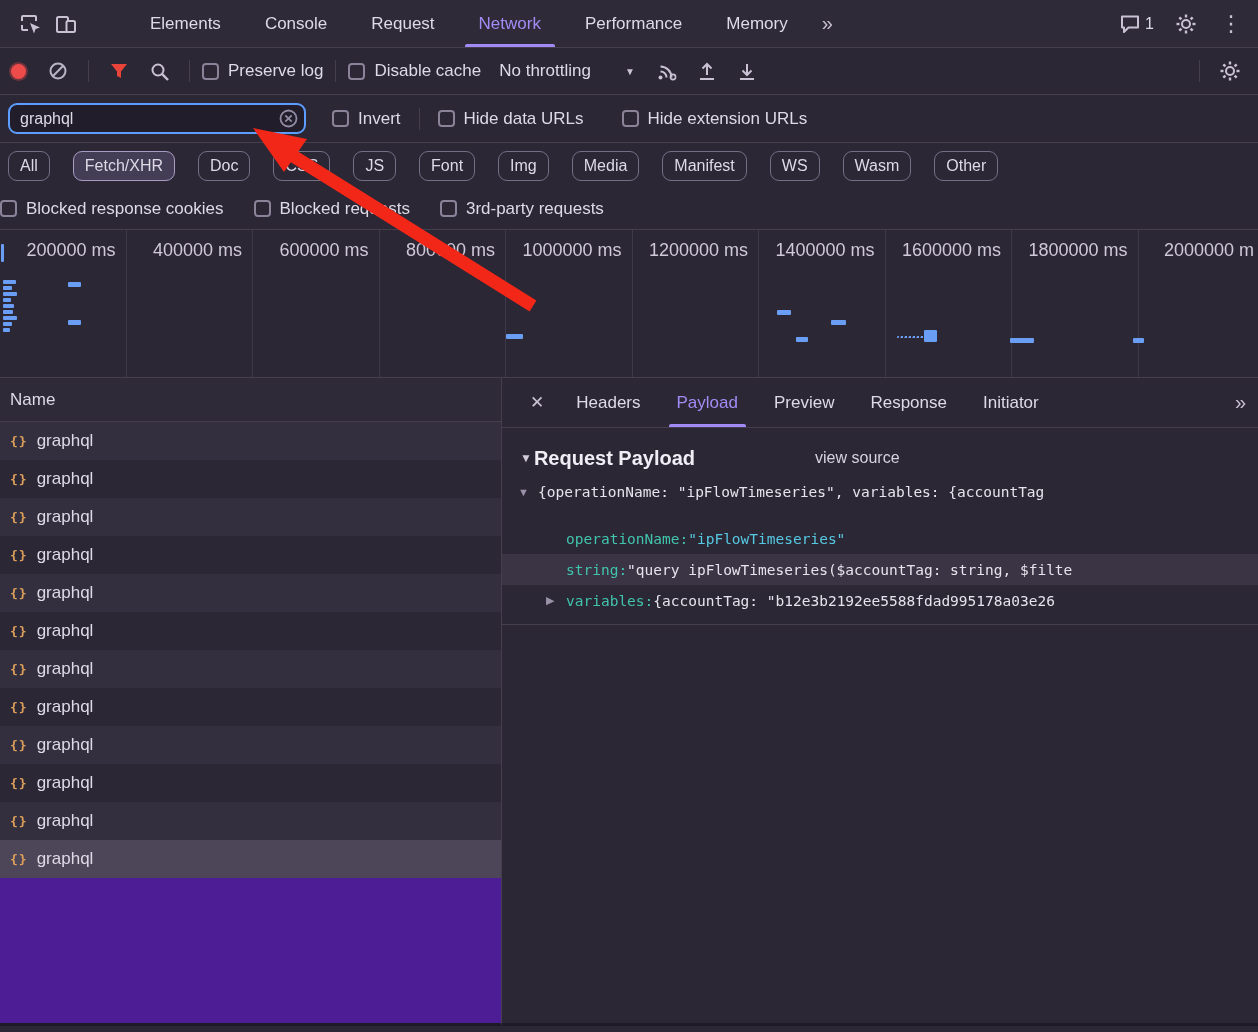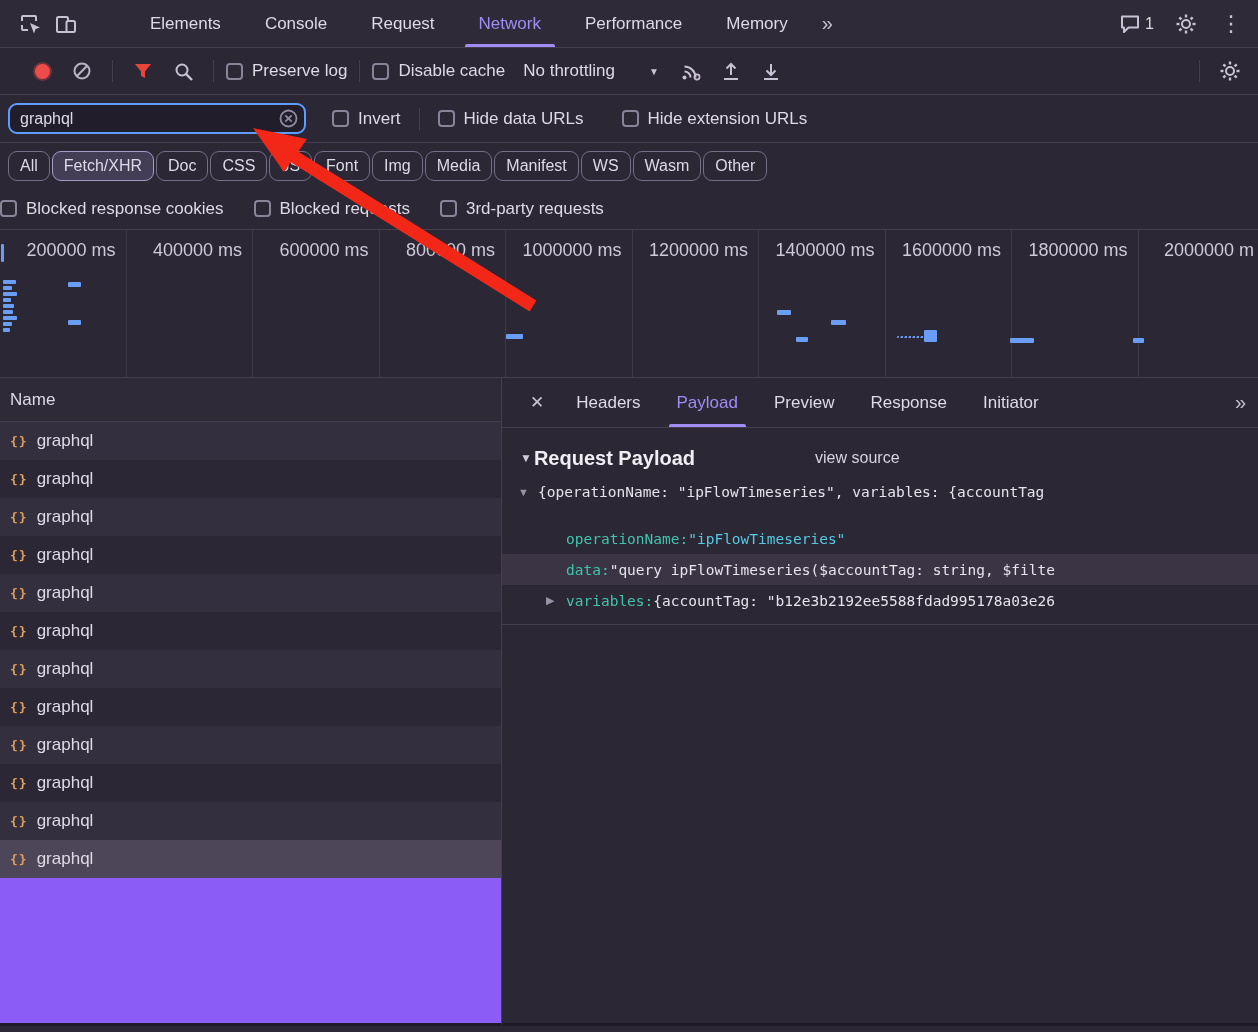--- a/index.html
+++ b/index.html
@@ -21,58 +21,58 @@
   .main-tab{padding:0 22px; display:flex; align-items:center; font-size:17px; color:var(--text); position:relative; cursor:pointer; white-space:nowrap;}
   .main-tab.active{color:var(--accent);}
   .main-tab.active::after{content:""; position:absolute; left:8px; right:8px; bottom:0; height:3px; background:var(--accent); border-radius:2px 2px 0 0;}
   .chev{color:var(--icon); font-size:20px; padding:0 12px; cursor:pointer;}
   .flex-spacer{flex:1;}
   .badge{font-size:16px; color:var(--text); margin-left:4px;}
   .dots{font-size:22px; color:var(--icon); padding:0 16px; cursor:pointer;}
   .bubble-group{display:flex; align-items:center; margin-right:14px; cursor:pointer;}
 
   
-  .net-toolbar{height:47px; border-bottom:1px solid var(--border); display:flex; align-items:center; padding:0 10px 0 24px; gap:4px;}
+  .net-toolbar{height:47px; border-bottom:1px solid var(--border); display:flex; align-items:center; padding:0 10px 0 0; gap:4px;}
   .vsep{width:1px; height:22px; background:var(--border); margin:0 8px; flex:0 0 auto;}
   .rec{width:15px; height:15px; border-radius:50%; background:var(--record-red); box-shadow:0 0 0 2px rgba(238,75,75,.35);}
   .cb-group{display:flex; align-items:center; gap:9px; cursor:pointer; white-space:nowrap;}
   .cb{width:17px; height:17px; border:2px solid #8a8399; border-radius:4px; background:transparent; flex:0 0 auto;}
   .cb-label{font-size:17px; color:var(--text);}
   .throttle{display:flex; align-items:center; gap:34px; margin:0 10px 0 14px; cursor:pointer;}
   .throttle span:first-child{font-size:17px;}
   .caret{font-size:10px; color:var(--icon);}
 
   
   .filter-row{height:48px; border-bottom:1px solid var(--border); display:flex; align-items:center; padding-left:8px;}
   .filter-input-wrap{position:relative; width:298px; height:31px; flex:0 0 auto;}
   .filter-input{width:100%; height:100%; background:var(--bg-input); border:2px solid var(--input-focus); border-radius:9px; color:var(--text); font-size:16px; padding:0 32px 0 10px; outline:none; font-family:"Liberation Sans",sans-serif;}
   .clear-icon{position:absolute; right:8px; top:6px; cursor:pointer; line-height:0;}
   .filter-row .cb-group{margin-left:26px;}
   .filter-row .vsep{margin:0 10px 0 18px;}
 
   
-  .chips-row{height:45px; display:flex; align-items:center; gap:2px; padding-left:8px;}
+  .chips-row{height:45px; display:flex; align-items:center; gap:23px; padding-left:8px;}
   .chip{border:1px solid #756e87; border-radius:9px; padding:5px 11px; font-size:16px; color:var(--text); cursor:pointer; white-space:nowrap;}
   .chip.selected{background:var(--chip-selected-bg); border-color:#a79dc4;}
 
   
   .extra-row{height:42px; display:flex; align-items:center; gap:30px; border-bottom:1px solid var(--border);}
 
   
   .timeline{position:relative; height:148px; border-bottom:1px solid var(--border); overflow:hidden;}
   .tl-cols{display:flex; height:100%;}
   .tl-col{width:126.5px; flex:0 0 auto; border-right:1px solid #3e3949; padding-top:10px;}
   .tl-label{font-size:18px; color:#cfc9da; text-align:right; padding-right:10px; white-space:nowrap;}
   .tl-bars{position:absolute; inset:0;}
   .tl-bar{position:absolute; background:var(--bar-blue); border-radius:1px;}
   .tl-bar.dotted{background:none; border-top:2px dotted var(--bar-blue);}
 
   
   .split{display:flex; height:648px;}
-  .left-pane{width:501px; flex:0 0 auto; background:#8b5cf6; display:flex; flex-direction:column; border-bottom:3px solid #1e1a28;}
+  .left-pane{width:501px; flex:0 0 auto; background:#4c1d95; display:flex; flex-direction:column; border-bottom:3px solid #1e1a28;}
   .name-header{height:44px; background:var(--bg-toolbar); border-bottom:1px solid var(--border); display:flex; align-items:center; padding-left:10px; font-size:17px;}
   .req-rows{flex:0 0 auto;}
   .req-row{height:38px; display:flex; align-items:center; gap:9px; padding-left:10px; background:var(--bg); cursor:pointer;}
   .req-row.alt{background:var(--row-alt);}
   .req-row.selected{background:var(--row-selected);}
   .brace-icon{font-family:"DejaVu Sans Mono",monospace; font-size:13px; font-weight:bold; color:var(--brace-orange); letter-spacing:1px;}
   .req-name{font-size:17px; color:var(--text);}
 
   .right-pane{flex:1; border-left:1px solid var(--border); display:flex; flex-direction:column; background:var(--bg); border-bottom:3px solid #1e1a28;}
   .detail-tabbar{height:50px; border-bottom:1px solid var(--border); display:flex; align-items:center; padding-left:14px; background:var(--bg);}
@@ -415,21 +415,21 @@
               <span class="tri">▼</span>
               <span class="plain">{operationName: "ipFlowTimeseries", variables: {accountTag</span>
             </div>
             <div class="tree-row" style="padding-left: 44px; margin-top: 16px;">
               <span class="tri"></span>
               <span class="key">operationName: </span>
               <span class="val cyan">"ipFlowTimeseries"</span>
             </div>
             <div class="tree-row highlight" style="padding-left: 44px;">
               <span class="tri"></span>
-              <span class="key">data: </span>
+              <span class="key">string: </span>
               <span class="val ">"query ipFlowTimeseries($accountTag: string, $filte</span>
             </div>
             <div class="tree-row" style="padding-left: 44px;">
               <span class="tri">▶</span>
               <span class="key">variables: </span>
               <span class="val ">{accountTag: "b12e3b2192ee5588fdad995178a03e26</span>
             </div>
           </div>
       </div>
     </div>

